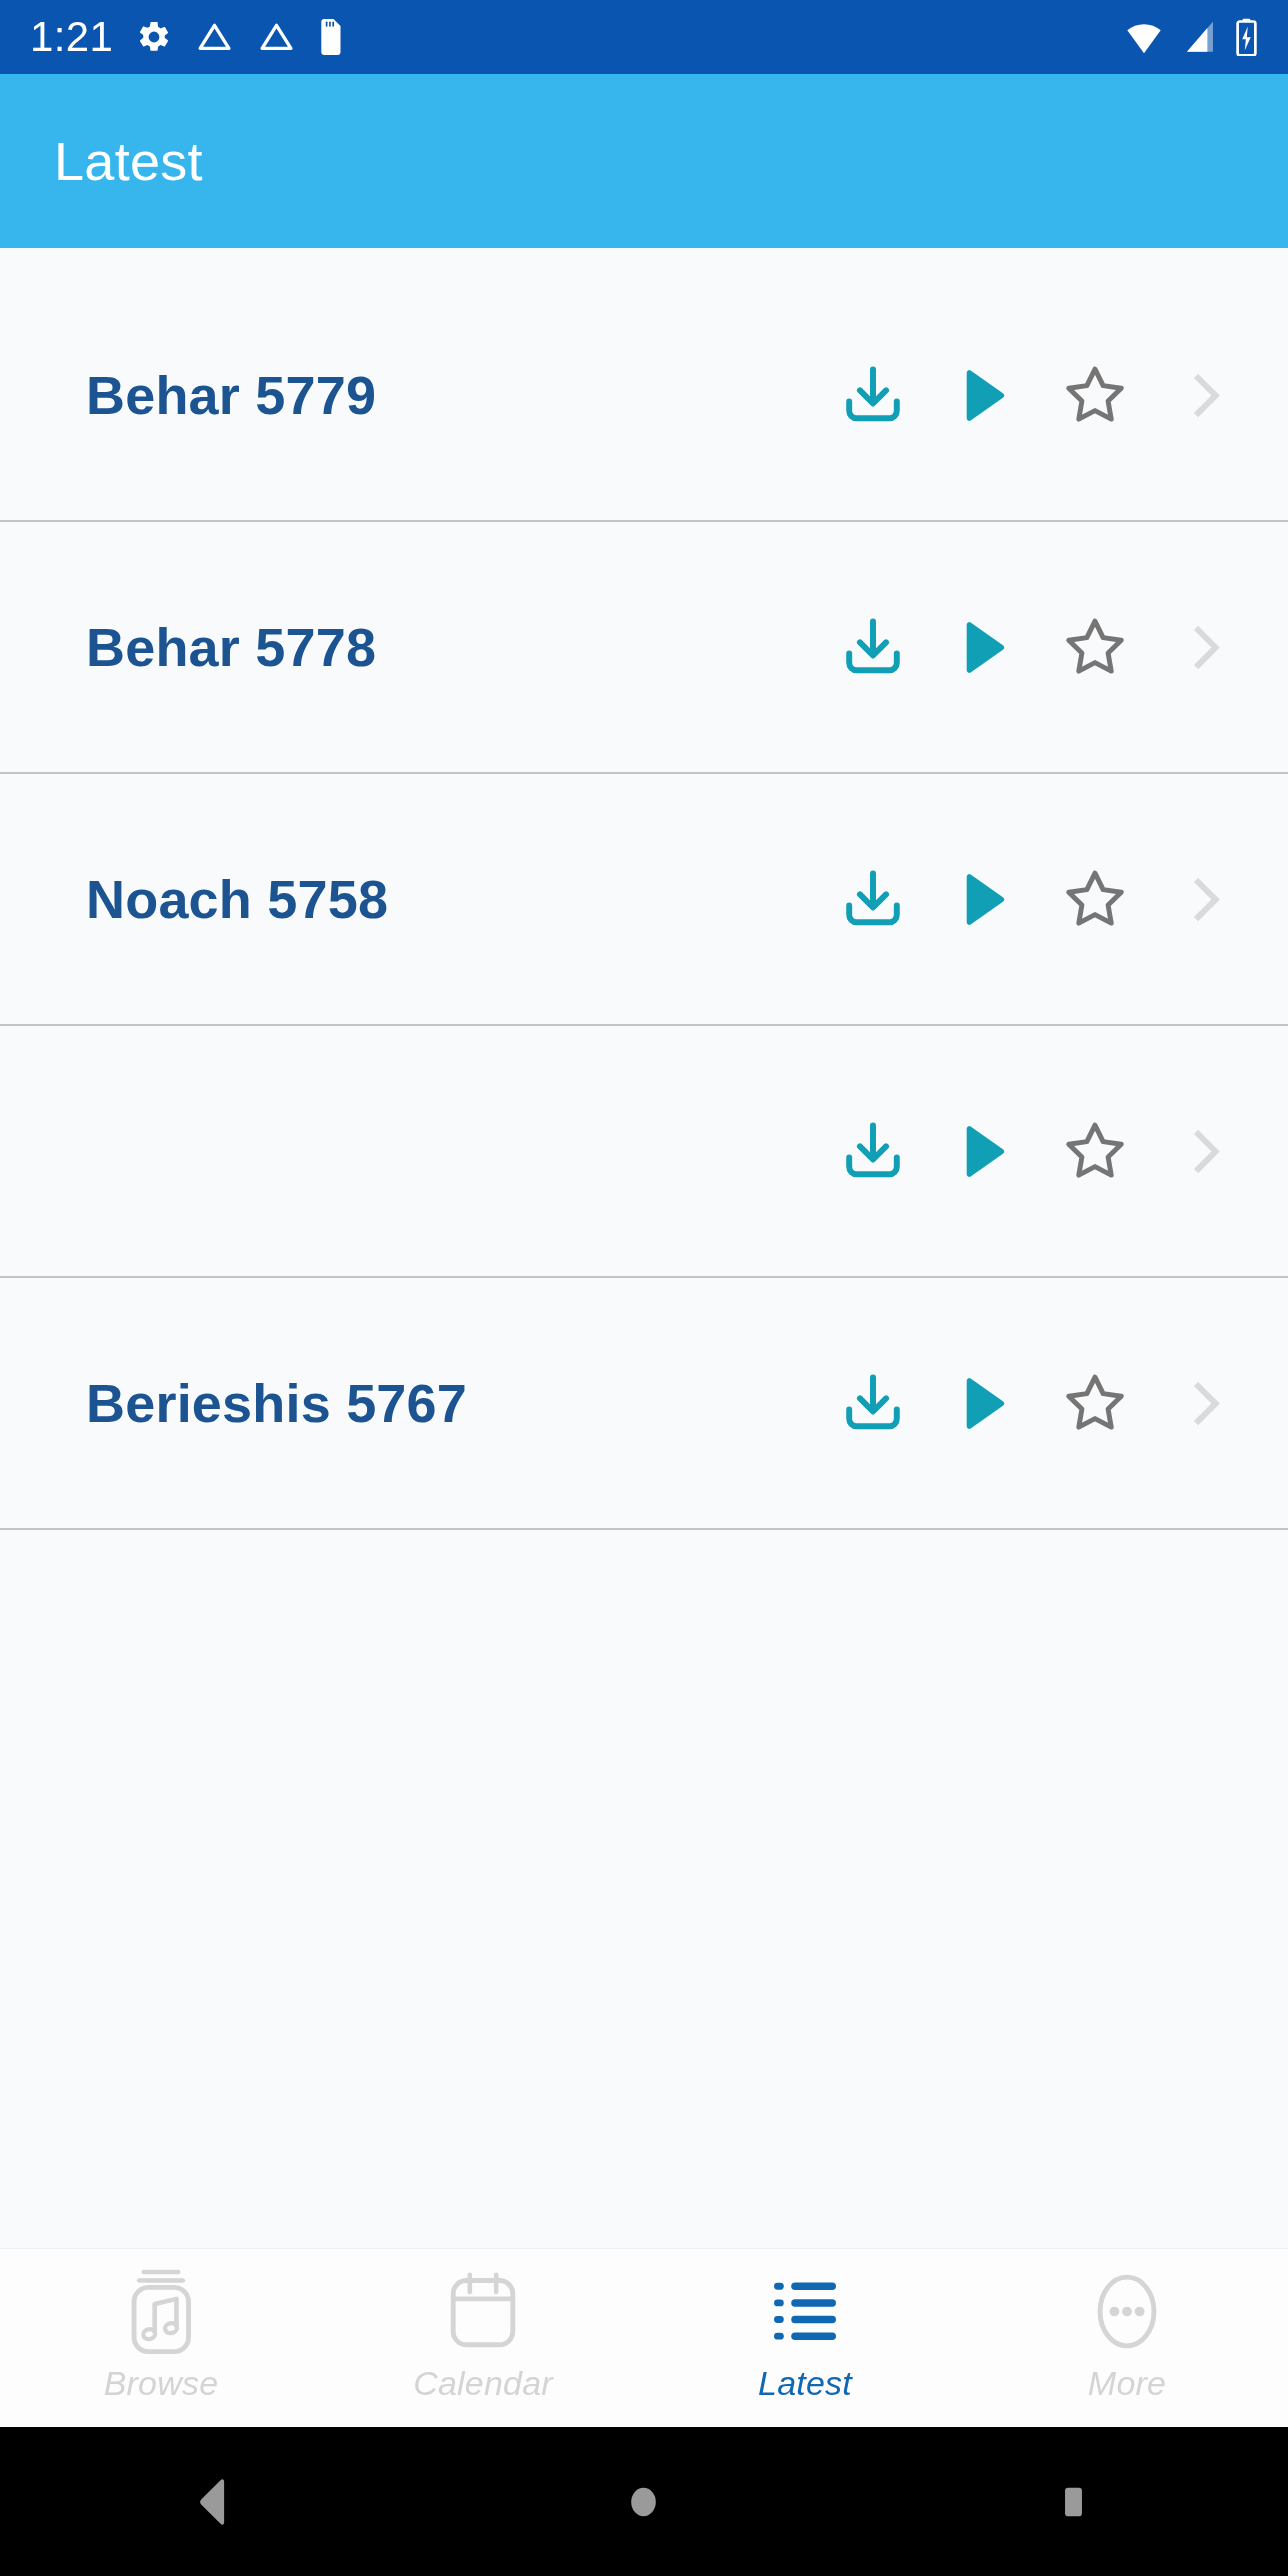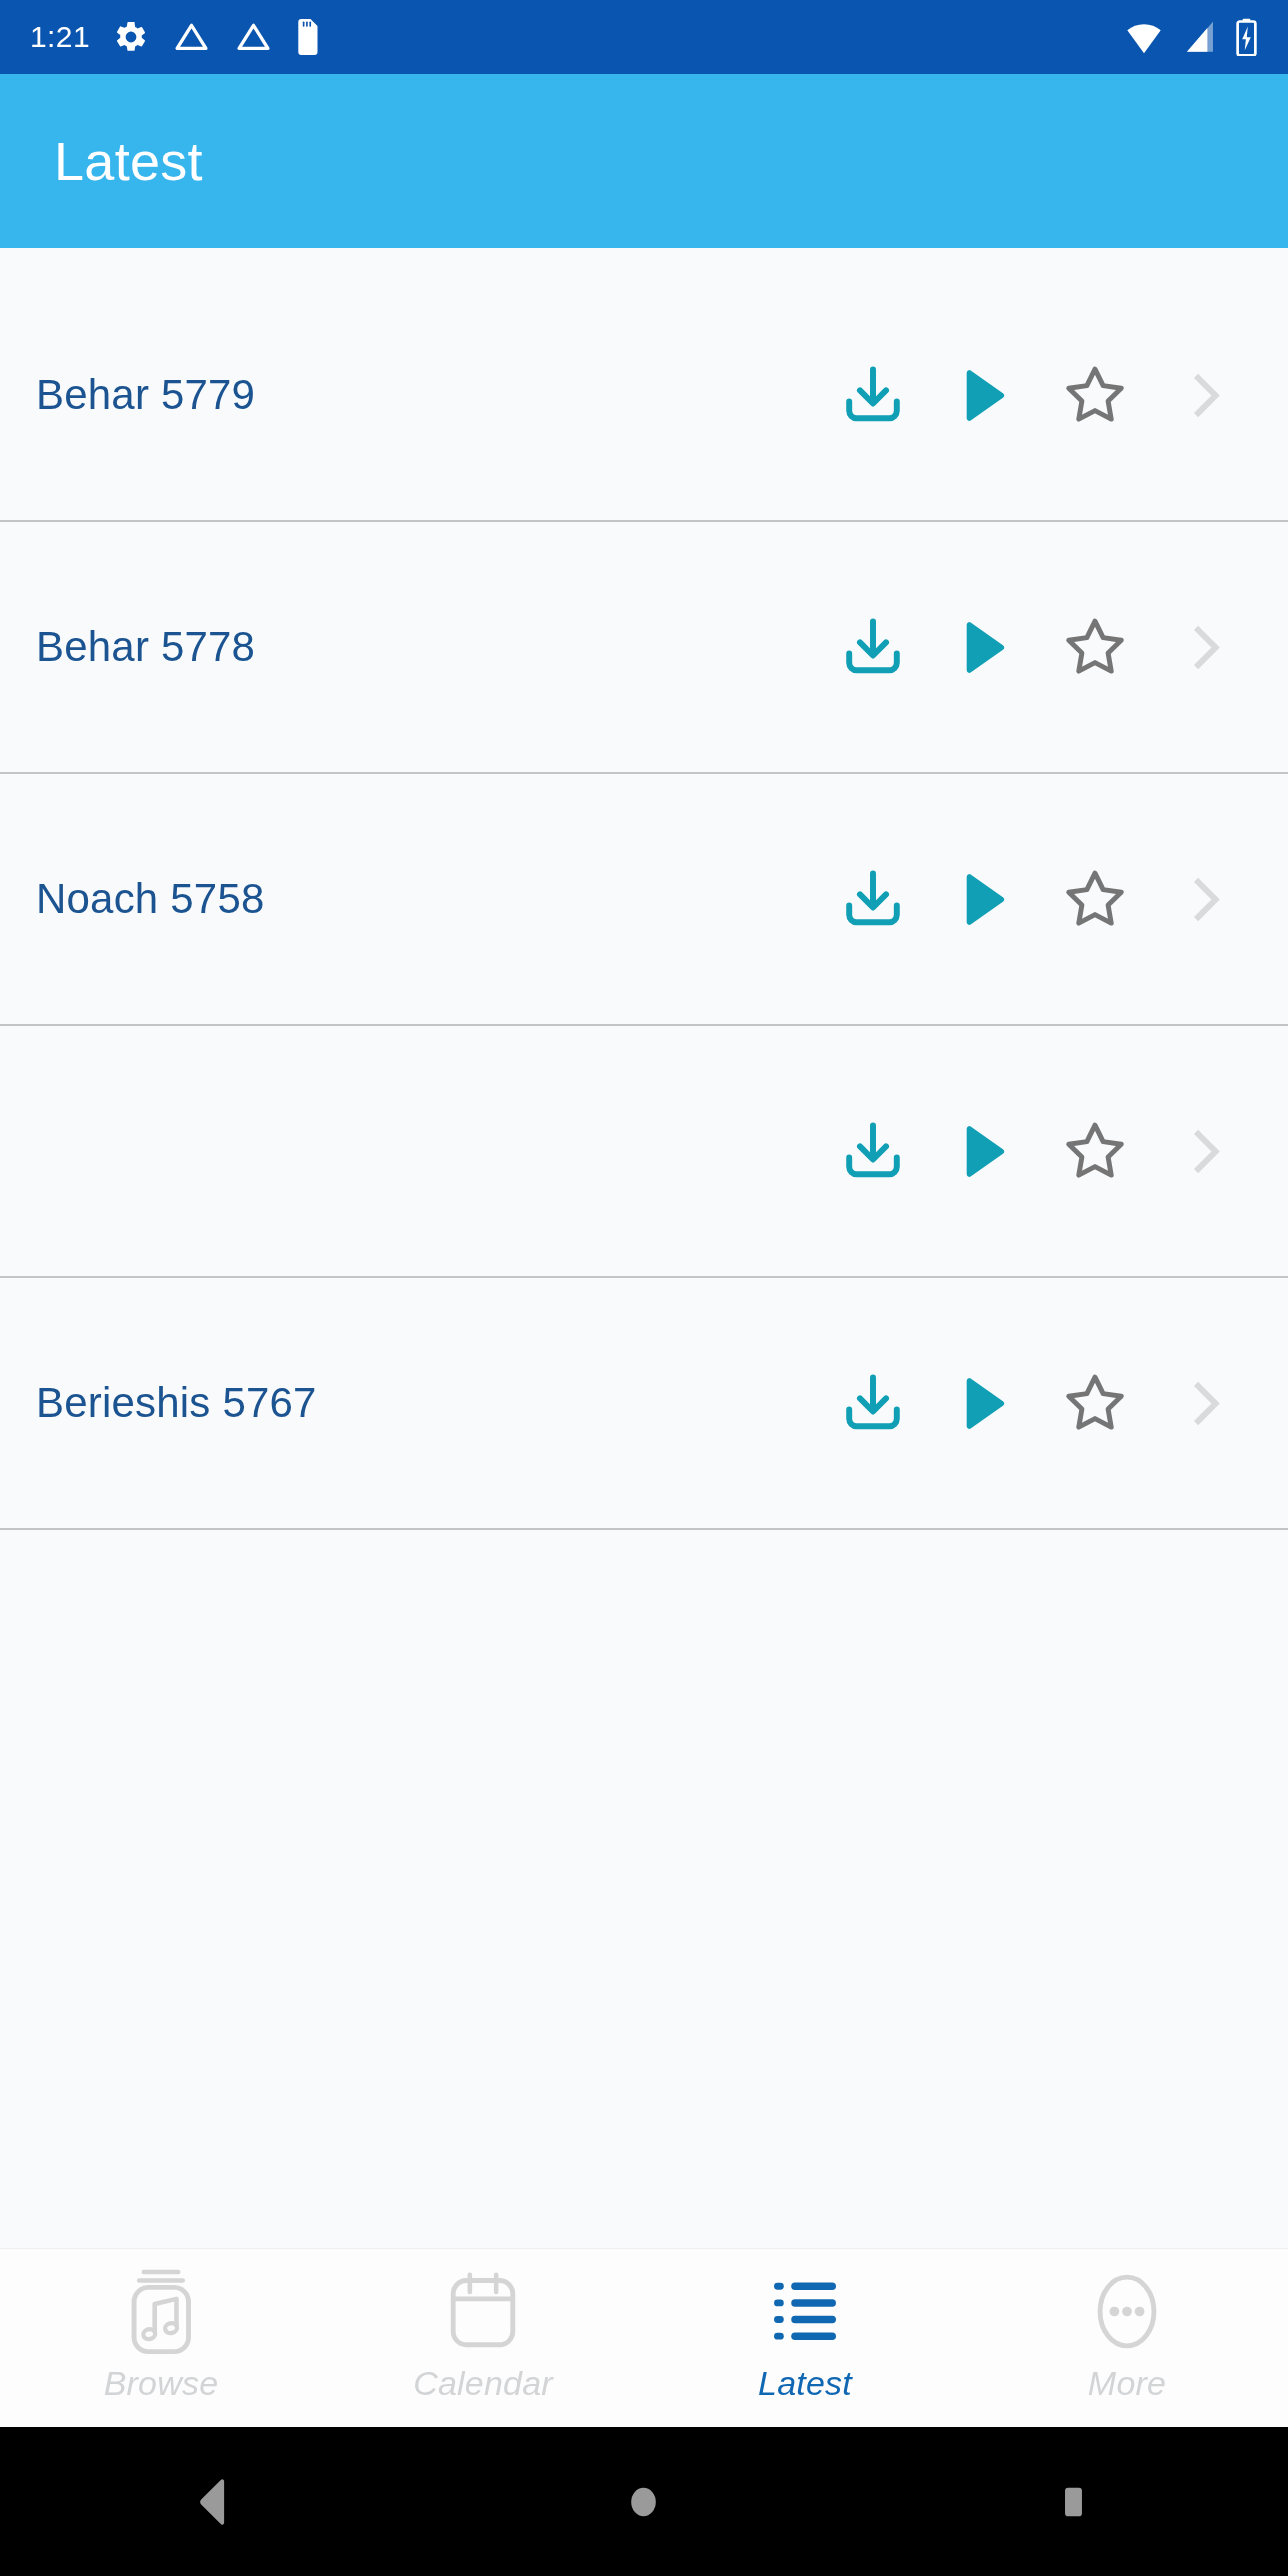--- a/index.html
+++ b/index.html
@@ -12,21 +12,21 @@
   #screen { position:relative; width:1288px; height:2576px; background:#F8FAFC; }
 
   
   .status-bar{
     position:absolute; top:0; left:0; width:1288px; height:74px;
     background:#0A55AF; display:flex; align-items:center;
     padding:0 30px;
   }
   .status-left{ display:flex; align-items:center; gap:23px; }
   .status-right{ margin-left:auto; display:flex; align-items:center; gap:18px; }
-  .clock{ color:#fff; font-size:30px; font-weight:400; letter-spacing:0.4px;
+  .clock{ color:#fff; font-size:42px; font-weight:400; letter-spacing:0.4px;
           line-height:1; font-family:"Liberation Sans", sans-serif; }
   .sicon{ display:block; }
 
   
   .app-bar{
     position:absolute; top:74px; left:0; width:1288px; height:174px;
     background:#37B6EE; display:flex; align-items:center; padding-left:54px;
   }
   .app-title{ color:#ffffff; font-size:54px; font-weight:400; letter-spacing:0.3px; }
   .app-bar-shadow{
@@ -41,21 +41,21 @@
     background:#F8FAFC; overflow:hidden;
   }
   .list-spacer-top{ height:22.4px; }
   .row{
     position:relative; height:252px; width:1288px;
     display:flex; align-items:center;
     border-bottom:2.7px solid #C2C5C8;
     background:#F8FAFC;
   }
   .row-title{
-    margin-left:36px; color:#1B5490; font-size:42px; font-weight:normal;
+    margin-left:86px; color:#1B5490; font-size:54px; font-weight:bold;
     letter-spacing:0.2px; white-space:nowrap;
   }
   .row-actions{
     margin-left:auto; display:flex; align-items:center;
     gap:0px; padding-right:27px;
   }
   .act{
     width:111px; height:111px; display:flex; align-items:center; justify-content:center;
   }
 

